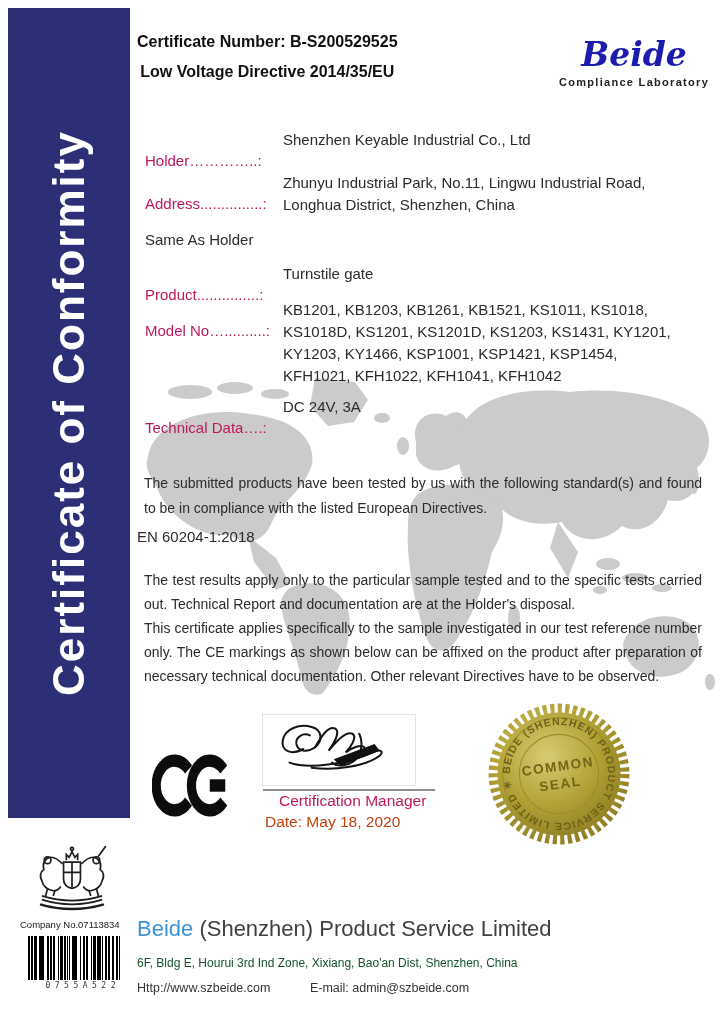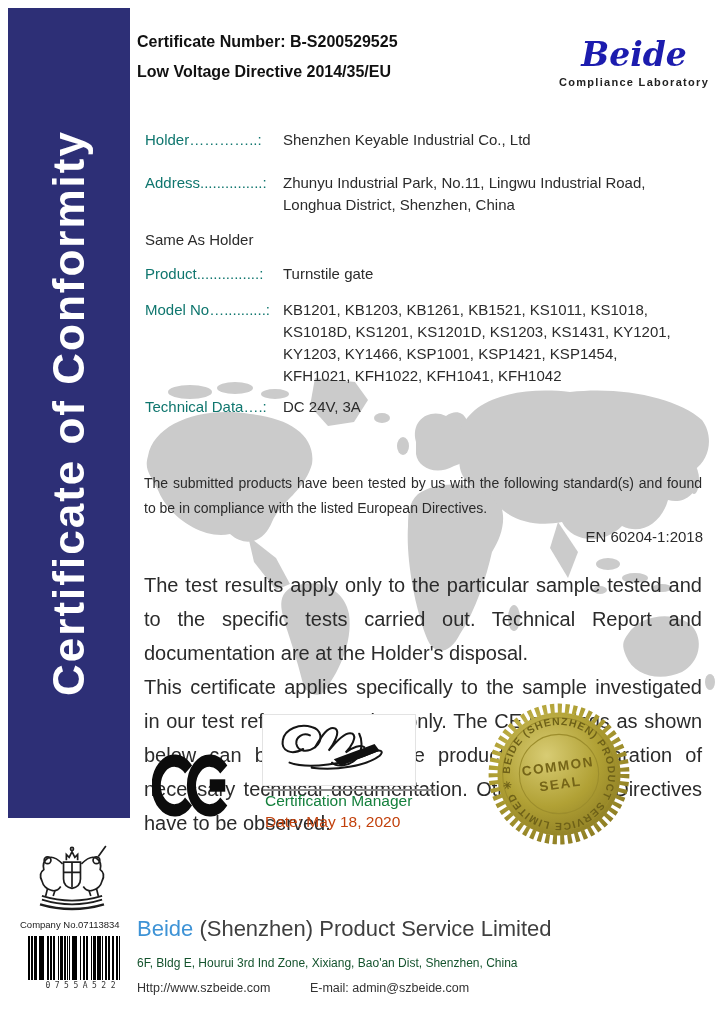--- a/index.html
+++ b/index.html
@@ -5,47 +5,47 @@
   html,body{margin:0;padding:0;background:#ffffff;}
   .page{position:relative;width:720px;height:1018px;background:#ffffff;overflow:hidden;
         font-family:"Liberation Sans",sans-serif;color:#2b2b2b;}
   
   .band{position:absolute;left:8px;top:8px;width:122px;height:810px;background:#2d2f76;
         display:flex;align-items:center;justify-content:center;z-index:2;}
   .band-text{transform:rotate(-90deg);white-space:nowrap;color:#ffffff;font-weight:bold;
         font-size:44px;letter-spacing:2px;}
   
   .certnum{position:absolute;left:137px;top:27px;font-size:16px;font-weight:bold;color:#111;
-        line-height:30px;z-index:3;}
+        line-height:30px;z-index:3;text-align:center;}
   .logo{position:absolute;left:558px;top:36px;width:152px;text-align:center;z-index:3;}
   .logo-name{font-family:"DejaVu Serif",serif;font-style:italic;font-weight:bold;
         font-size:33px;color:#1c1cae;line-height:38px;}
   .logo-sub{font-size:11px;letter-spacing:1.3px;color:#222;font-weight:bold;margin-top:2px;}
   
   .map{position:absolute;left:130px;top:376px;z-index:0;}
   .map path,.map ellipse,.map circle{fill:#cbcbcb;}
   
   .row{position:absolute;left:145px;display:flex;z-index:1;font-size:15px;line-height:22px;}
-  .row .lbl{width:138px;flex:none;color:#0f766e;}
+  .row .lbl{width:138px;flex:none;color:#be185d;margin-top:21px;}
   .row .val{width:392px;color:#2b2b2b;}
   .r0{top:129px}.r1{top:172px}.r2{top:229px}.r3{top:263px}.r4{top:299px}.r5{top:396px}
   
   .para1{position:absolute;left:144px;top:471px;width:558px;font-size:14px;line-height:24.5px;
         text-align:justify;z-index:1;}
-  .standard{position:absolute;left:137px;top:528px;width:566px;text-align:right;
+  .standard{position:absolute;left:137px;top:528px;width:566px;text-align:left;
         font-size:15px;z-index:1;}
-  .para2{position:absolute;left:144px;top:568px;width:558px;font-size:20px;line-height:34px;
+  .para2{position:absolute;left:144px;top:568px;width:558px;font-size:14px;line-height:24px;
         text-align:justify;z-index:1;}
   .para2 span{display:block;text-align:justify;}
   
   .ce{position:absolute;left:152px;top:753px;z-index:1;}
   .sigbox{position:absolute;left:262px;top:714px;width:152px;height:70px;background:#fff;
         border:1px solid #e3e3e3;z-index:1;}
   .sigline{position:absolute;left:263px;top:789px;width:172px;height:2px;background:#8f8f8f;z-index:1;}
-  .sigrole{position:absolute;left:265px;top:792px;font-size:15.5px;color:#15803d;z-index:1;}
+  .sigrole{position:absolute;left:279px;top:792px;font-size:15.5px;color:#be185d;z-index:1;}
   .sigdate{position:absolute;left:265px;top:813px;font-size:15.5px;color:#c2410c;z-index:1;}
   .seal{position:absolute;left:486px;top:701px;z-index:1;}
   
   .arms{position:absolute;left:25px;top:841px;z-index:1;}
   .companyno{position:absolute;left:20px;top:919px;width:104px;text-align:left;
         font-size:9.5px;color:#222;z-index:1;}
   .barcode{position:absolute;left:28px;top:936px;width:92px;height:44px;z-index:1;
         background-image:
           repeating-linear-gradient(90deg,#000 0 2px,#fff 2px 3px,#000 3px 5px,#fff 5px 8px,#000 8px 9px,#fff 9px 11px),
           repeating-linear-gradient(90deg,#000 0 1px,#fff 1px 6px,#000 6px 8px,#fff 8px 13px);

